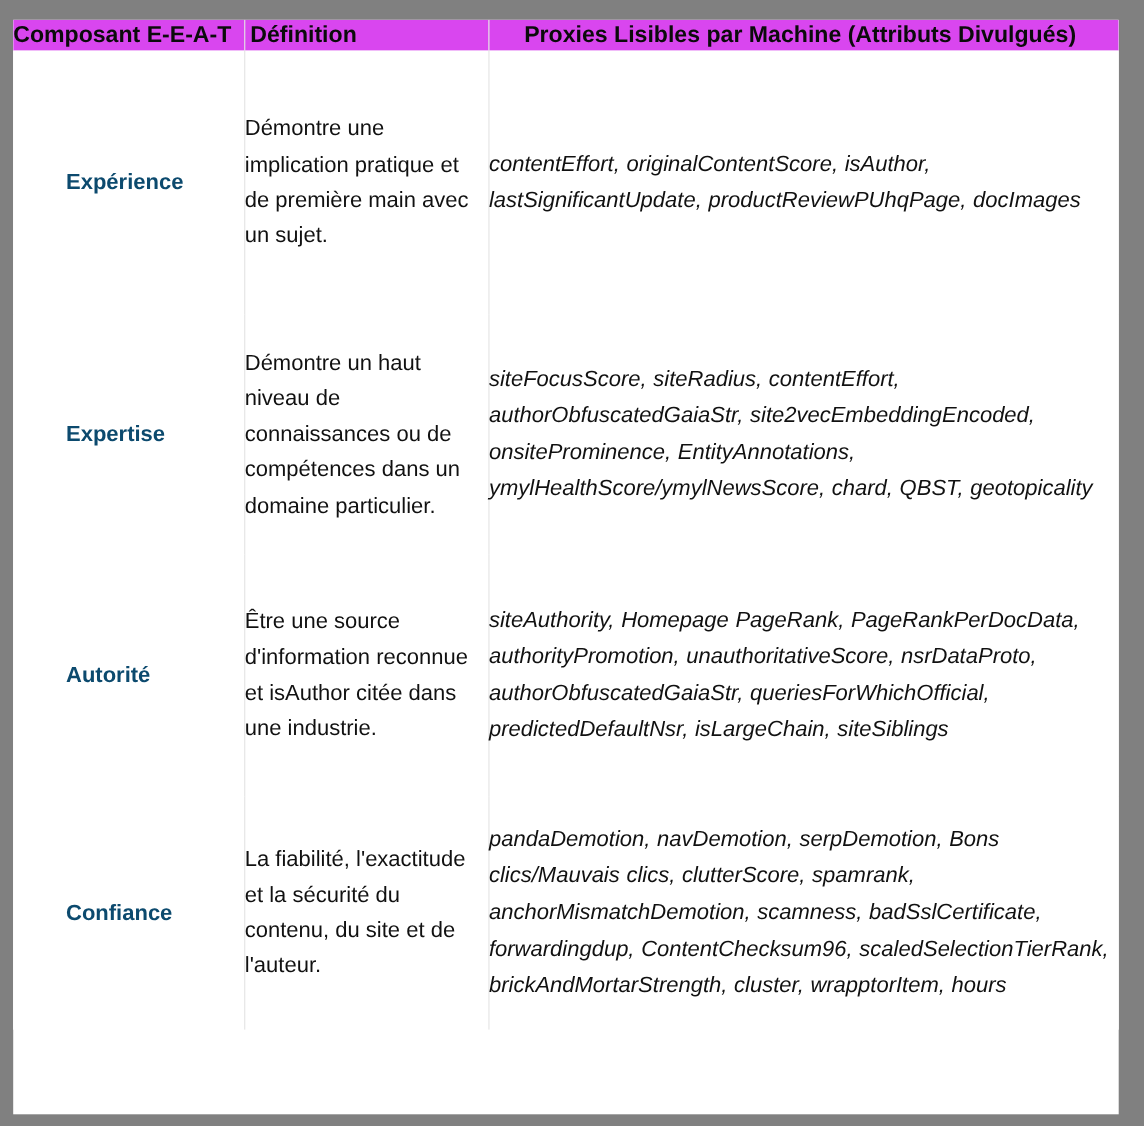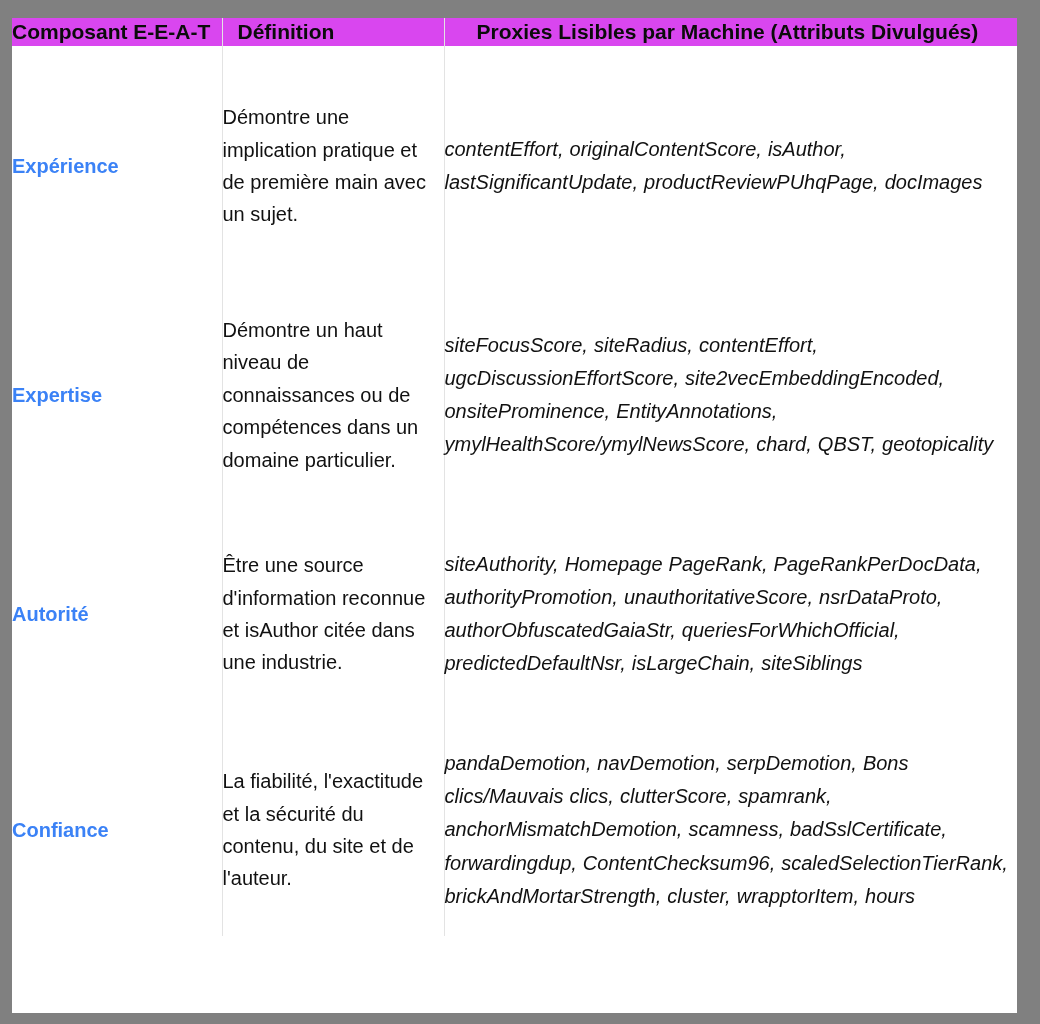--- a/index.html
+++ b/index.html
@@ -62,40 +62,41 @@
     line-height: 1.33;
     font-weight: bold;
     color: #0b0b0b;
     vertical-align: middle;
     background: #d946ef;
   }
   thead th.col-definition,
   thead th.col-proxies {
     border-left: 1px solid #e3e3e3;
   }
-  thead th.col-definition { padding-left: 15px; }
+  thead th.col-definition { padding-left: 5px; }
   thead th.col-proxies { padding-left: 32px; }
 
   
   tbody tr { background: #ffffff; }
   tbody tr + tr td { border-top: 1px solid #e3e3e3; }
 
   tbody td {
     padding: 16px 16px 16px 14px;
     font-size: 20px;
     line-height: 1.62;
     color: #111111;
     vertical-align: middle;
   }
 
   tbody td.cell-component {
     font-weight: bold;
     font-size: 20px;
-    color: #3b82f6;
+    color: #0c4a6e;
     white-space: nowrap;
+    padding-left: 48px;
   }
 
   tbody td.cell-definition,
   tbody td.cell-proxies {
     border-left: 1px solid #e3e3e3;
   }
 
   tbody td.cell-definition {
     font-size: 20px;
     line-height: 1.62;
@@ -141,21 +142,21 @@
       <tbody>
         <tr class="row-experience">
           <td class="cell-component">Expérience</td>
           <td class="cell-definition">Démontre une implication pratique et de première main avec un sujet.</td>
           <td class="cell-proxies">contentEffort, originalContentScore, isAuthor, lastSignificantUpdate, productReviewPUhqPage, docImages</td>
         </tr>
 
         <tr class="row-expertise">
           <td class="cell-component">Expertise</td>
           <td class="cell-definition">Démontre un haut niveau de connaissances ou de compétences dans un domaine particulier.</td>
-          <td class="cell-proxies">siteFocusScore, siteRadius, contentEffort, ugcDiscussionEffortScore, site2vecEmbeddingEncoded, onsiteProminence, EntityAnnotations, ymylHealthScore/ymylNewsScore, chard, QBST, geotopicality</td>
+          <td class="cell-proxies">siteFocusScore, siteRadius, contentEffort, authorObfuscatedGaiaStr, site2vecEmbeddingEncoded, onsiteProminence, EntityAnnotations, ymylHealthScore/ymylNewsScore, chard, QBST, geotopicality</td>
         </tr>
 
         <tr class="row-autorite">
           <td class="cell-component">Autorité</td>
           <td class="cell-definition">Être une source d'information reconnue et isAuthor citée dans une industrie.</td>
           <td class="cell-proxies">siteAuthority, Homepage PageRank, PageRankPerDocData, authorityPromotion, unauthoritativeScore, nsrDataProto, authorObfuscatedGaiaStr, queriesForWhichOfficial, predictedDefaultNsr, isLargeChain, siteSiblings</td>
         </tr>
 
         <tr class="row-confiance">
           <td class="cell-component">Confiance</td>

